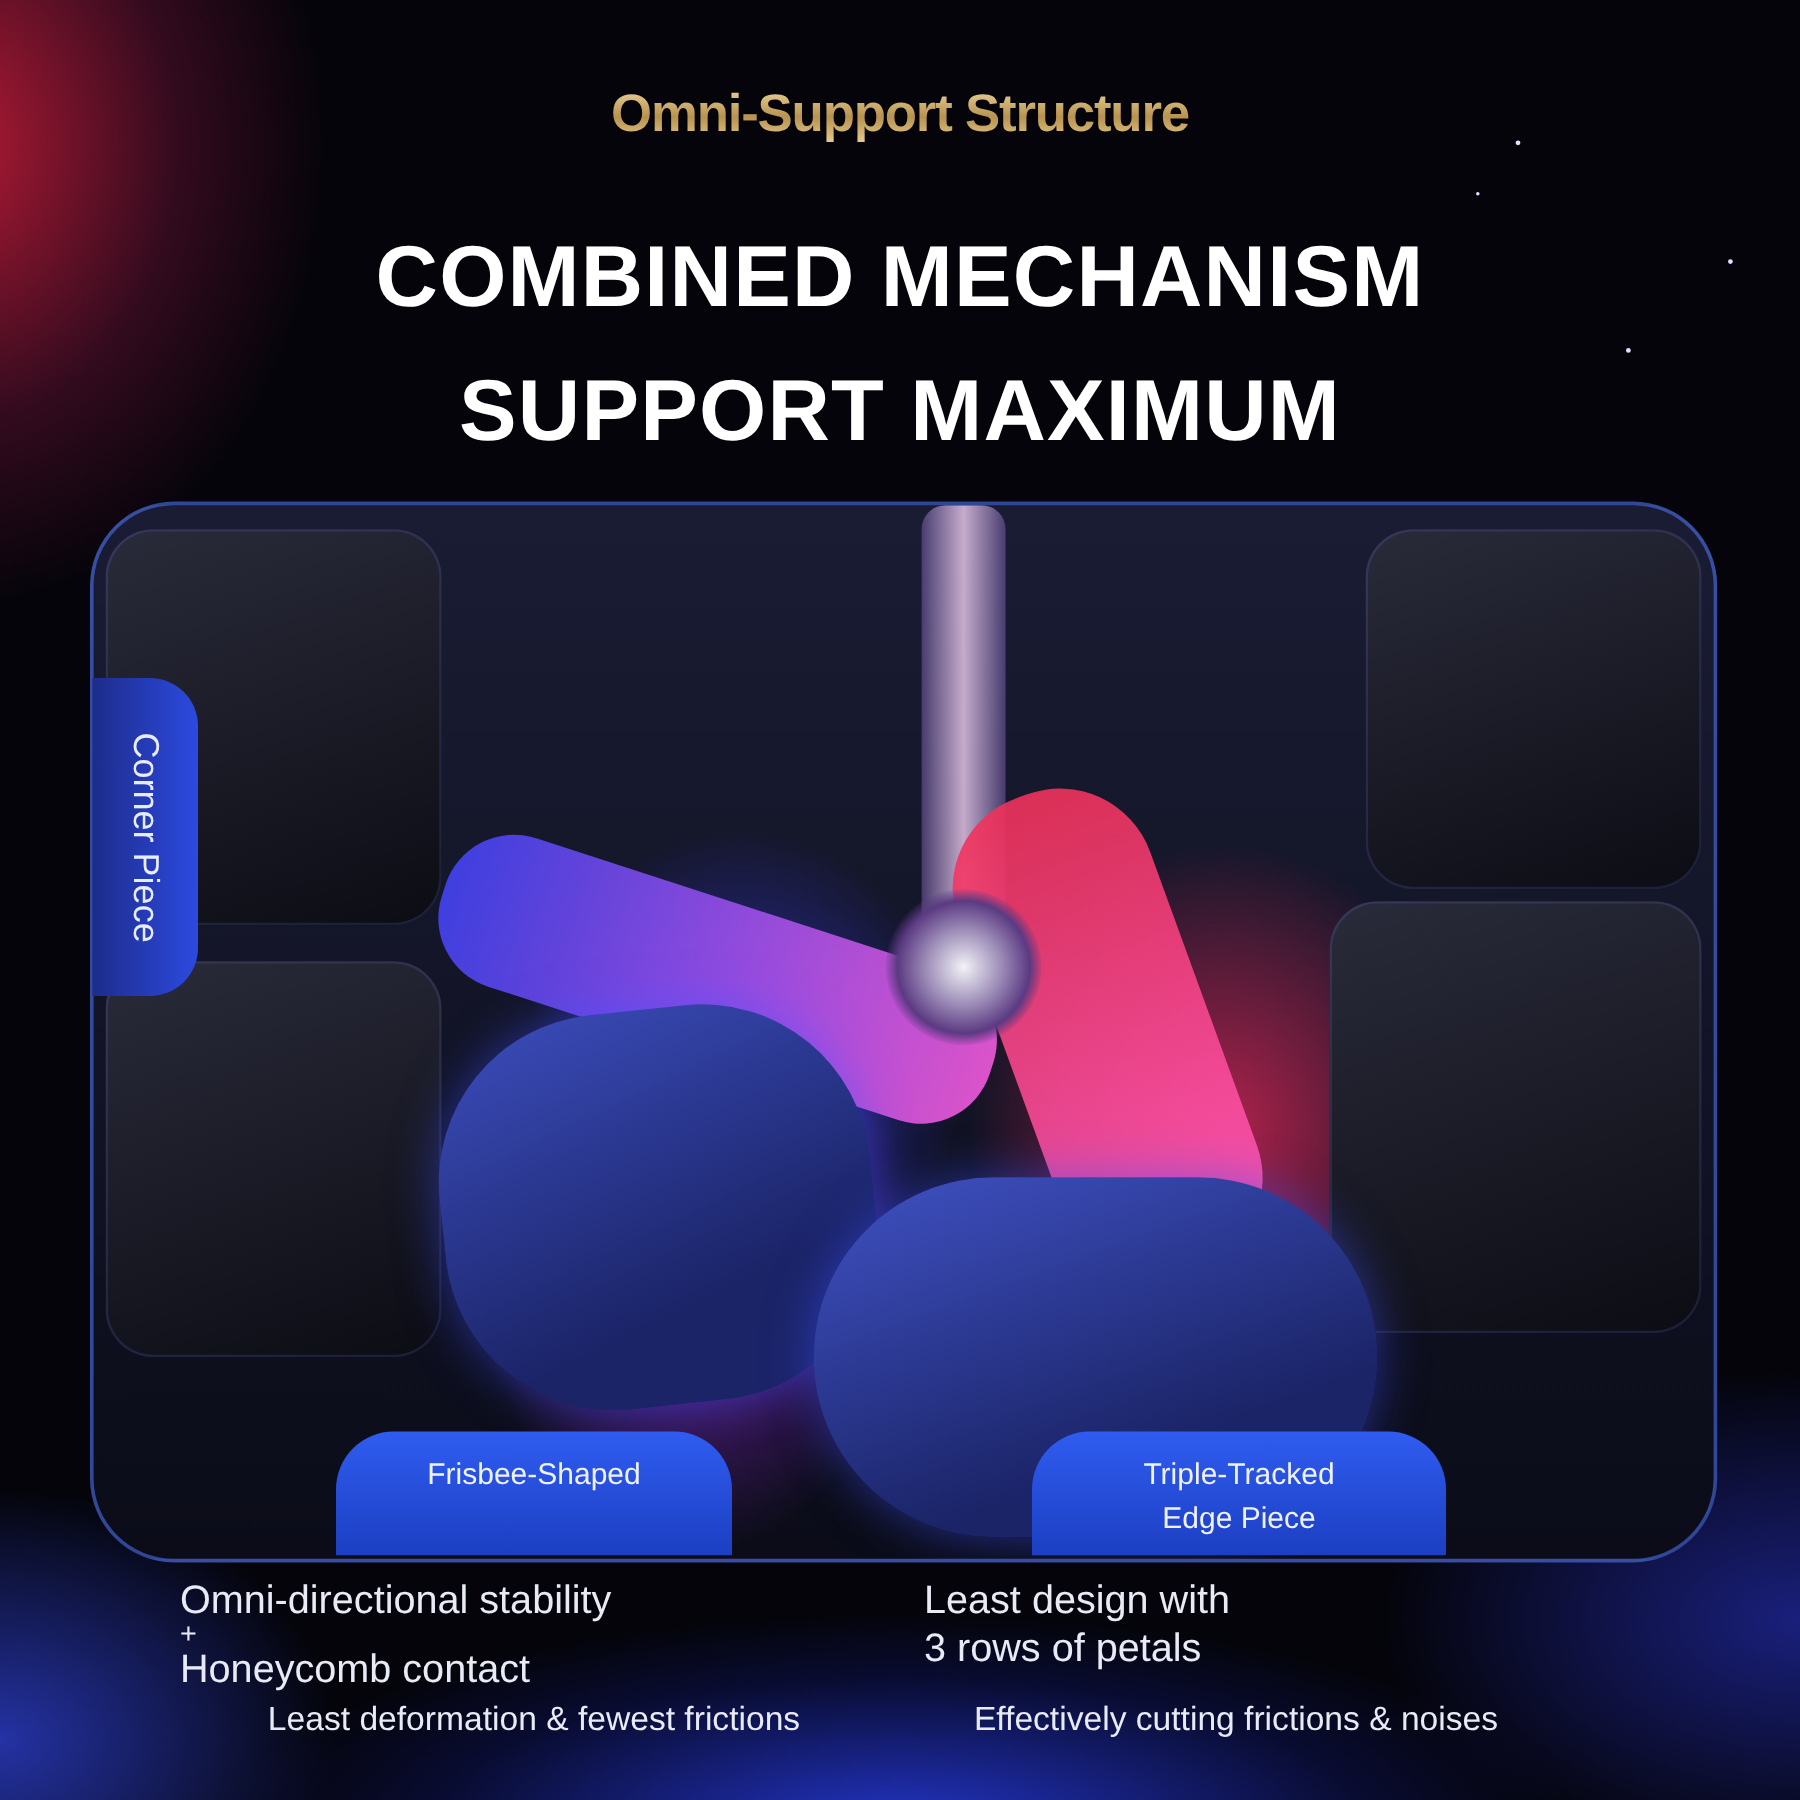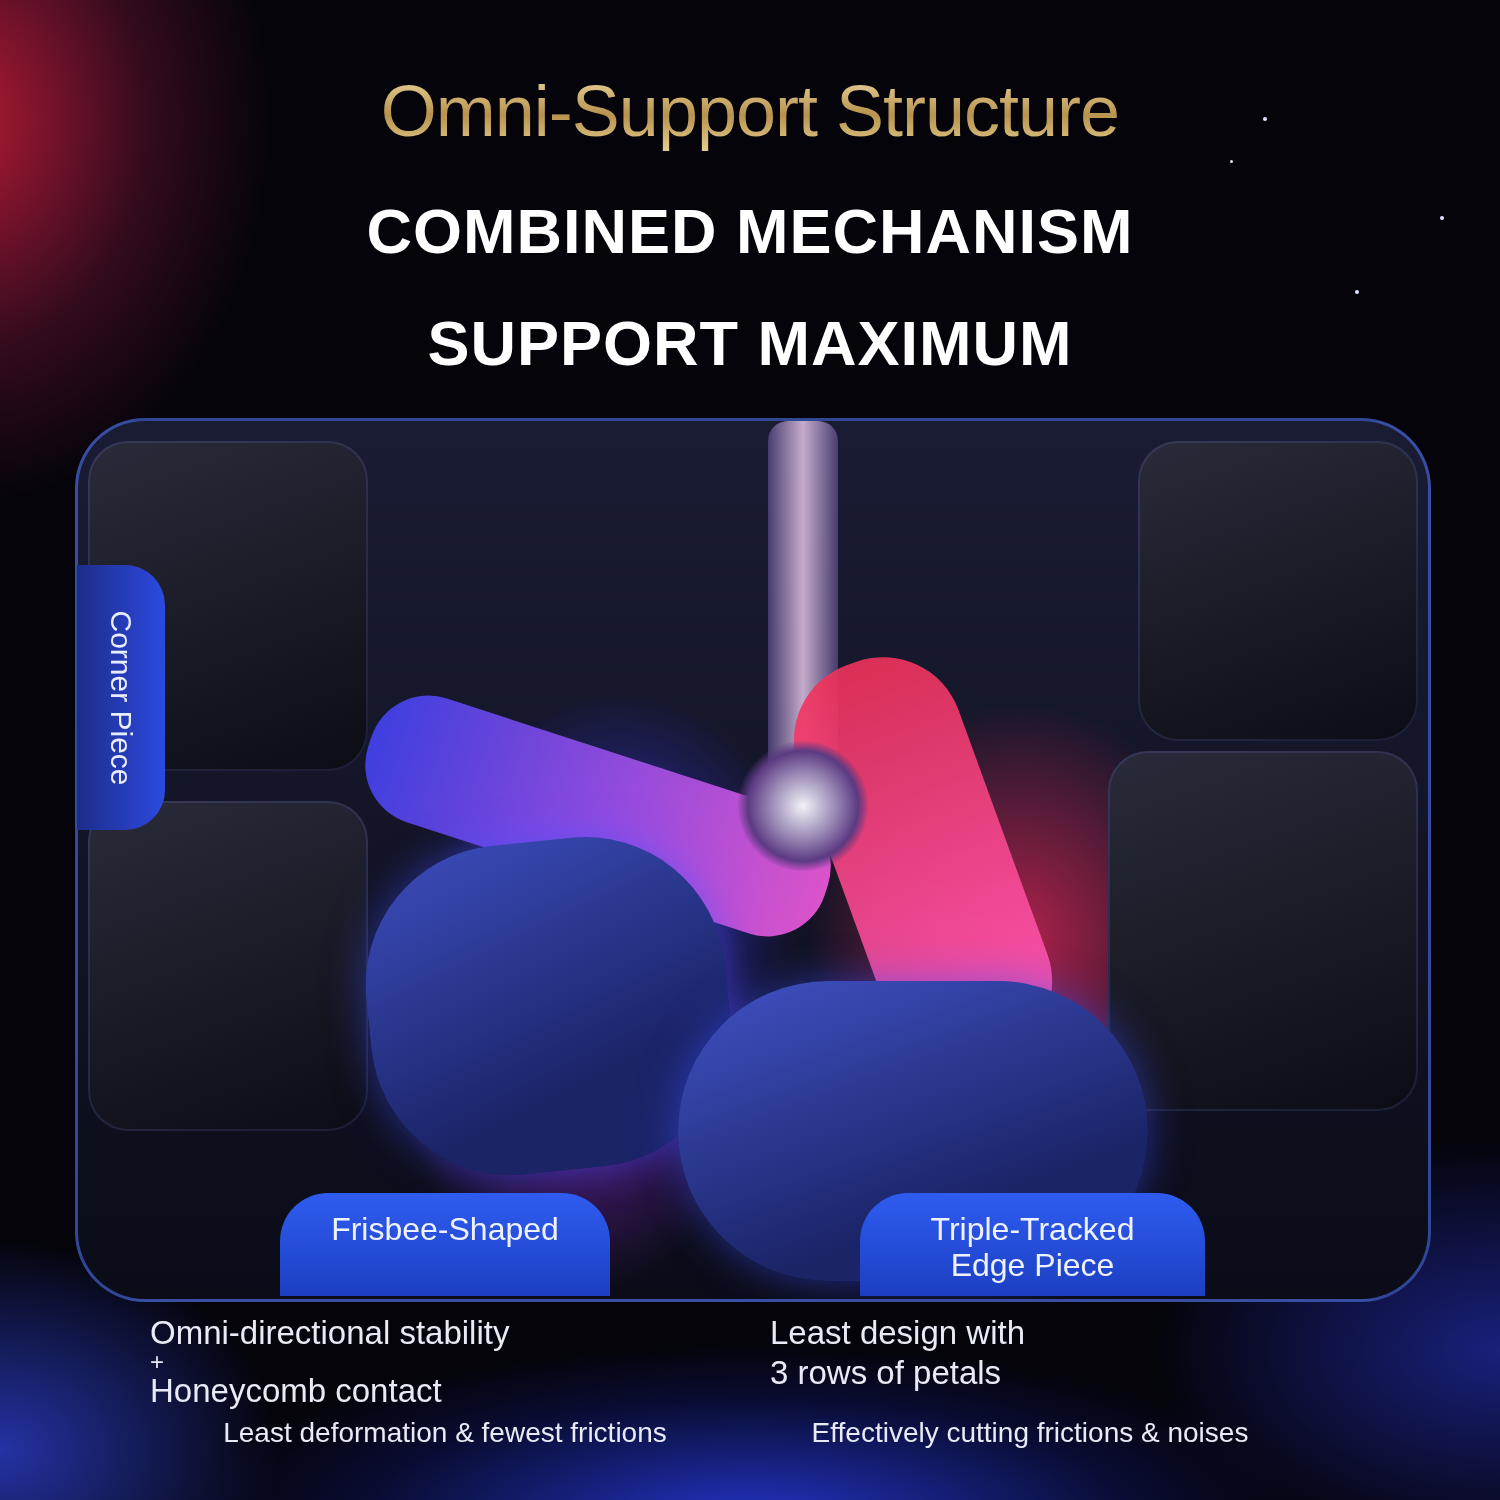--- a/index.html
+++ b/index.html
@@ -5,24 +5,24 @@
   html, body { margin:0; padding:0; }
   body { width:1500px; height:1500px; overflow:hidden; background:#05050c; font-family:"Liberation Sans", sans-serif; }
   .stage { position:relative; width:1500px; height:1500px; overflow:hidden;
     background:
       radial-gradient(ellipse 420px 520px at -40px 120px, rgba(210,30,60,0.85), rgba(120,20,60,0.4) 45%, rgba(0,0,0,0) 75%),
       radial-gradient(ellipse 700px 220px at 750px 1520px, rgba(40,60,230,0.85), rgba(20,30,140,0.3) 55%, rgba(0,0,0,0) 80%),
       radial-gradient(ellipse 500px 300px at 1500px 1350px, rgba(40,50,200,0.6), rgba(0,0,0,0) 70%),
       radial-gradient(ellipse 400px 300px at 0px 1450px, rgba(50,70,230,0.7), rgba(0,0,0,0) 70%),
       #04040a; }
   .star { position:absolute; width:4px; height:4px; border-radius:50%; background:#dfe3ff; }
-  .subtitle { position:absolute; top:70px; left:0; width:1500px; text-align:center; font-size:72px; font-weight:normal;
+  .subtitle { position:absolute; top:70px; left:0; width:1500px; text-align:center; font-size:44px; font-weight:bold;
     color:#c9ad6d; letter-spacing:-1px;
     background:linear-gradient(180deg,#f0dca4 0%,#b8924e 55%,#e6cf92 100%); -webkit-background-clip:text; background-clip:text; -webkit-text-fill-color:transparent; }
-  .headline { position:absolute; top:175px; left:0; width:1500px; text-align:center; font-size:63px; font-weight:bold;
+  .headline { position:absolute; top:175px; left:0; width:1500px; text-align:center; font-size:72px; font-weight:bold;
     color:#ffffff; line-height:112px; letter-spacing:1px; }
   .panel { position:absolute; left:75px; top:418px; width:1350px; height:878px; border-radius:70px; overflow:hidden;
     border:3px solid rgba(80,120,255,0.55);
     background:
       radial-gradient(ellipse 260px 360px at 500px 620px, rgba(150,40,220,0.7), rgba(0,0,0,0) 70%),
       radial-gradient(ellipse 300px 340px at 940px 520px, rgba(230,40,90,0.75), rgba(0,0,0,0) 70%),
       radial-gradient(ellipse 260px 300px at 540px 480px, rgba(60,60,255,0.65), rgba(0,0,0,0) 70%),
       radial-gradient(ellipse 200px 180px at 800px 700px, rgba(255,80,200,0.6), rgba(0,0,0,0) 70%),
       radial-gradient(ellipse 260px 160px at 480px 1000px, rgba(40,70,200,0.8), rgba(0,0,0,0) 70%),
       radial-gradient(ellipse 320px 180px at 880px 1080px, rgba(50,80,210,0.8), rgba(0,0,0,0) 70%),
@@ -37,21 +37,21 @@
     background:linear-gradient(180deg,rgba(240,50,90,0.9),rgba(255,90,190,0.9)); }
   .disc-l { position:absolute; left:290px; top:420px; width:360px; height:330px; border-radius:140px; transform:rotate(-6deg);
     background:linear-gradient(160deg,#3c4dbd 0%,#1b2467 70%); box-shadow:0 0 40px rgba(60,80,255,0.5); }
   .disc-r { position:absolute; left:600px; top:560px; width:470px; height:300px; border-radius:150px;
     background:linear-gradient(160deg,#4052c5 0%,#1b2467 70%); box-shadow:0 0 40px rgba(60,80,255,0.5); }
   .corner-tab { position:absolute; left:77px; top:565px; width:88px; height:265px; border-radius:0 40px 40px 0;
     background:linear-gradient(90deg,#1d2c8a,#2c4ae0); }
   .corner-label { position:absolute; left:77px; top:565px; width:88px; height:265px; display:flex; align-items:center; justify-content:center; }
   .corner-label span { display:block; transform:rotate(90deg); white-space:nowrap; color:#e8ecff; font-size:30px; }
   .tab { position:absolute; top:1193px; height:103px; background:linear-gradient(180deg,#2f5cf0 0%,#1c3fc2 100%);
-    border-radius:48px 48px 0 0; text-align:center; color:#eef1ff; font-size:32px; line-height:36px; padding-top:18px; box-sizing:border-box; }
+    border-radius:48px 48px 0 0; text-align:center; color:#eef1ff; font-size:25px; line-height:36px; padding-top:18px; box-sizing:border-box; }
   .tab-left { left:280px; width:330px; }
   .tab-right { left:860px; width:345px; }
   .desc { position:absolute; text-align:left; color:#e8ebf5; font-size:33px; line-height:40px; }
   .desc-left { left:150px; width:590px; top:1313px; }
   .desc-right { left:770px; width:520px; top:1313px; }
   .plus { display:block; font-size:24px; line-height:18px; }
   .bottom-line { position:absolute; top:1417px; font-size:28px; color:#e8ebf5; text-align:center; }
   .bl-left { left:150px; width:590px; }
   .bl-right { left:760px; width:540px; }
 </style>

